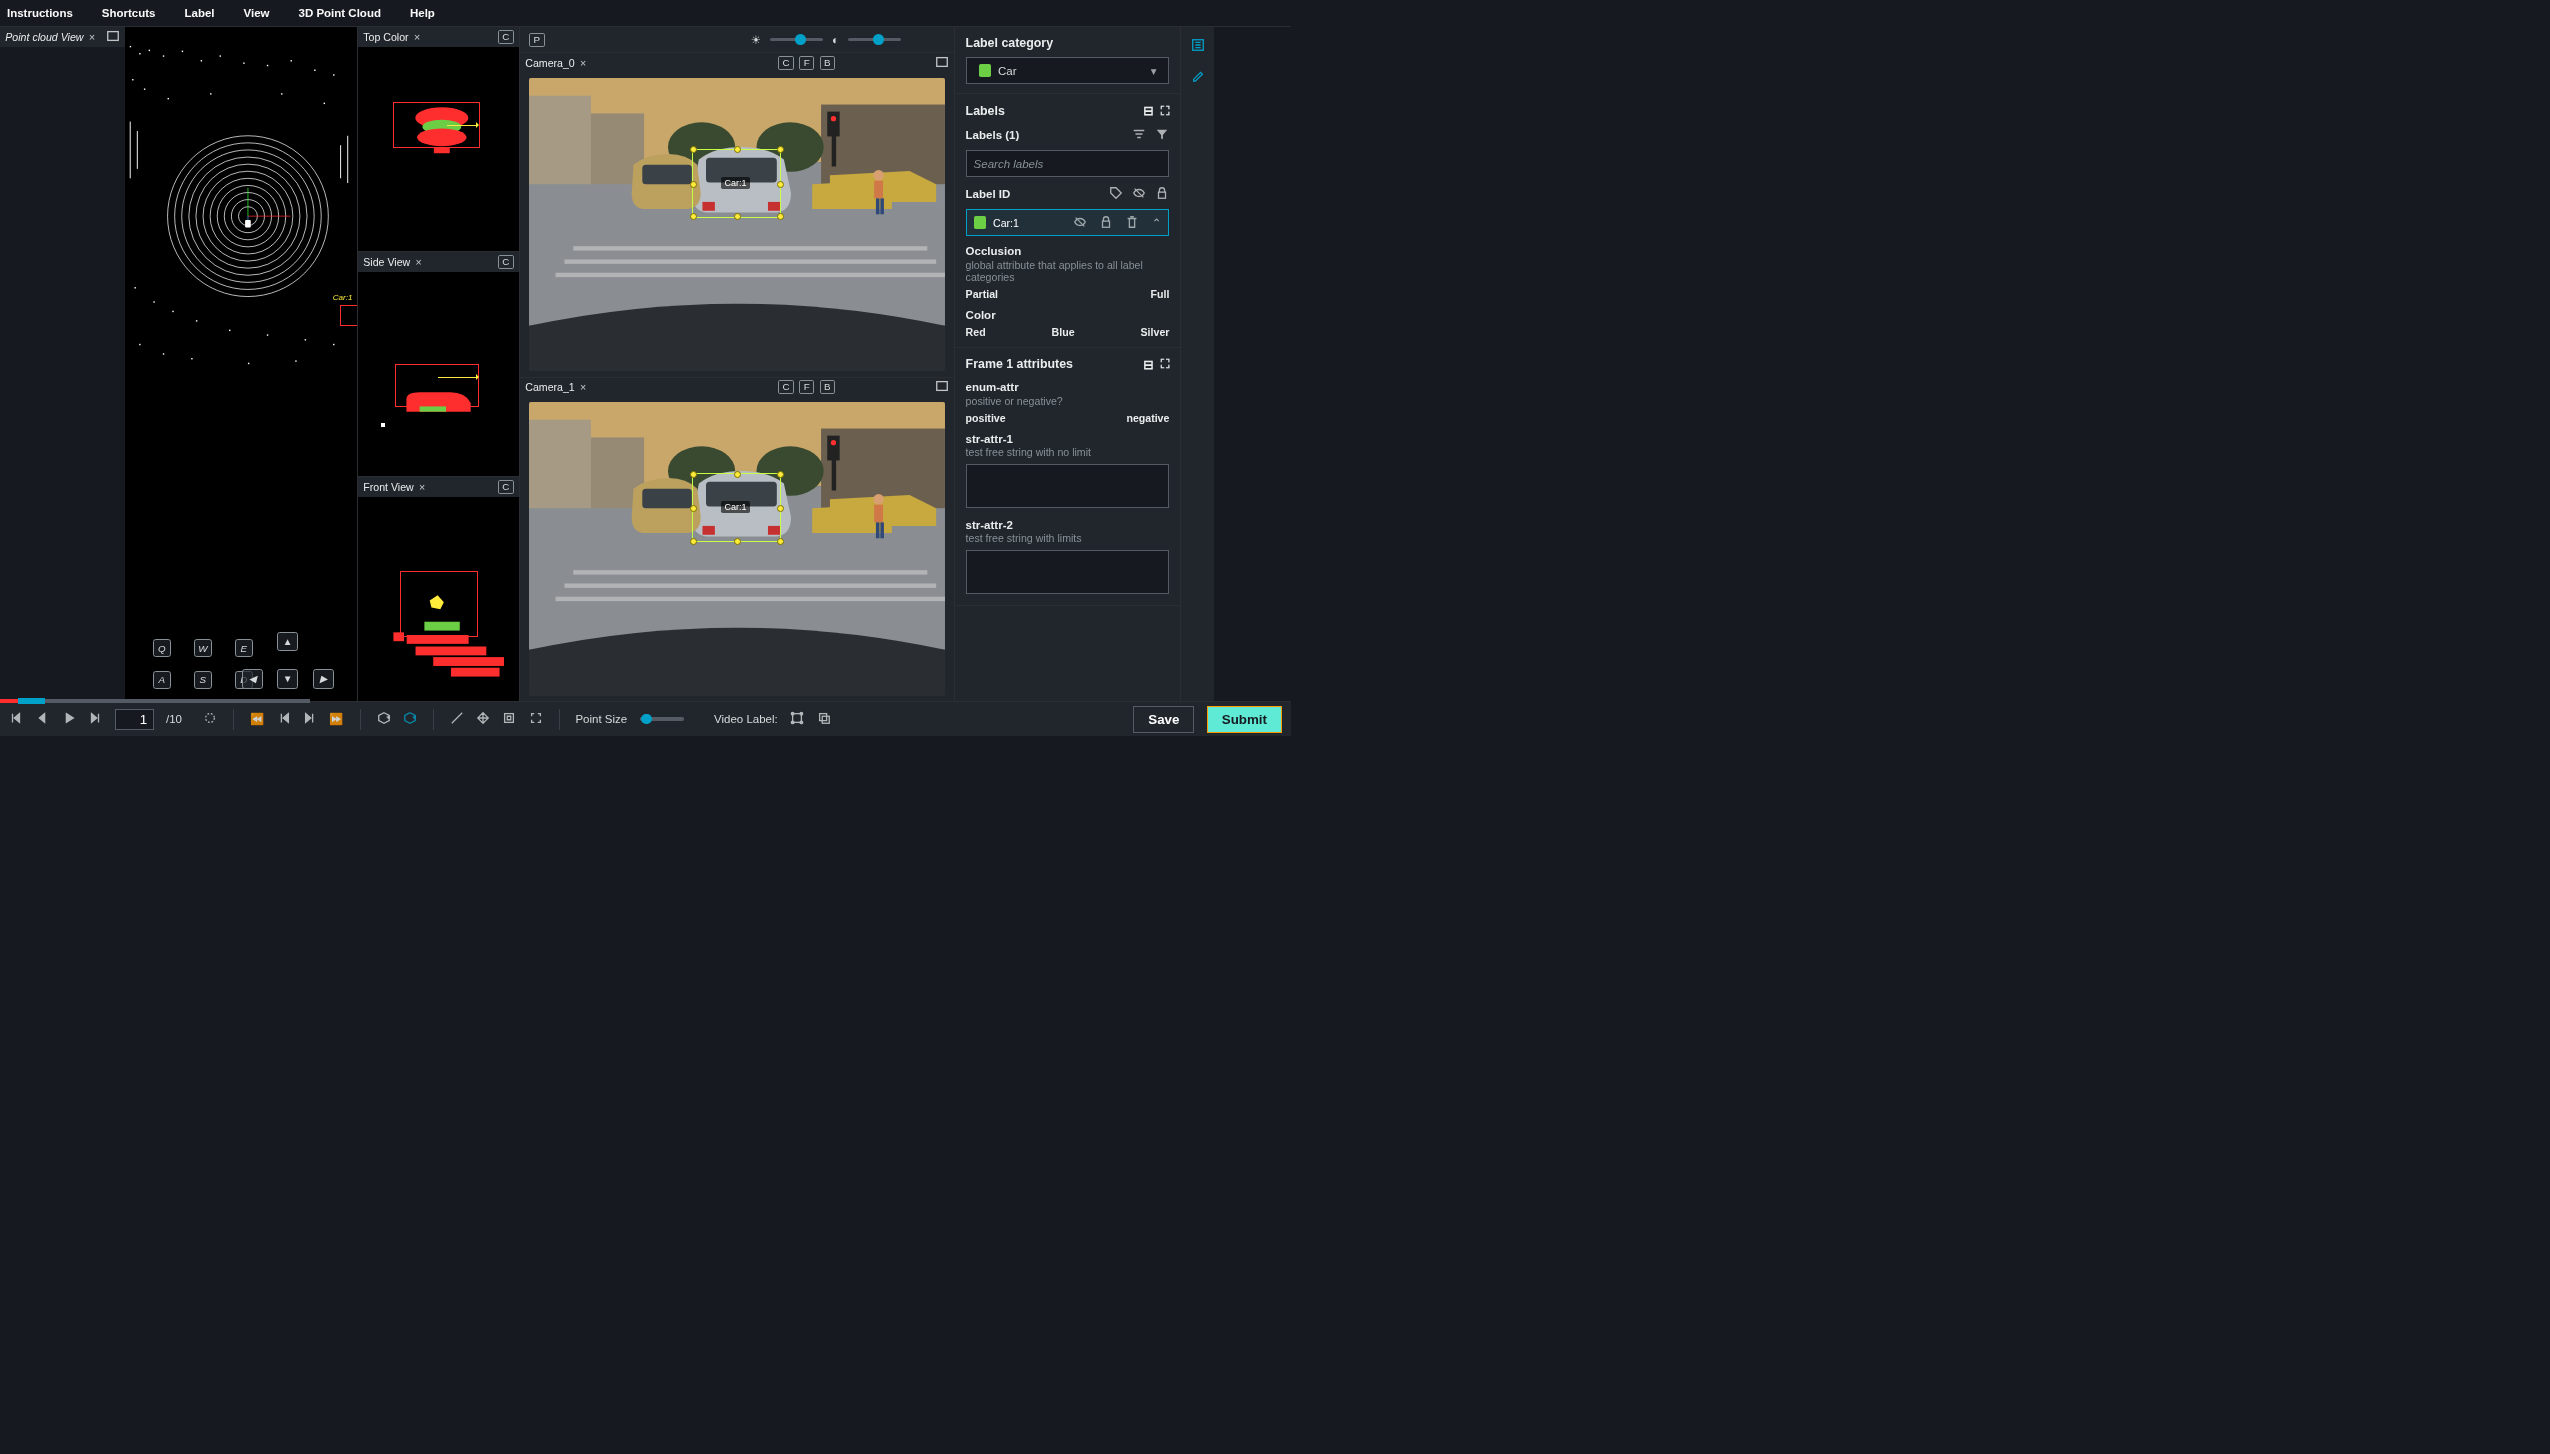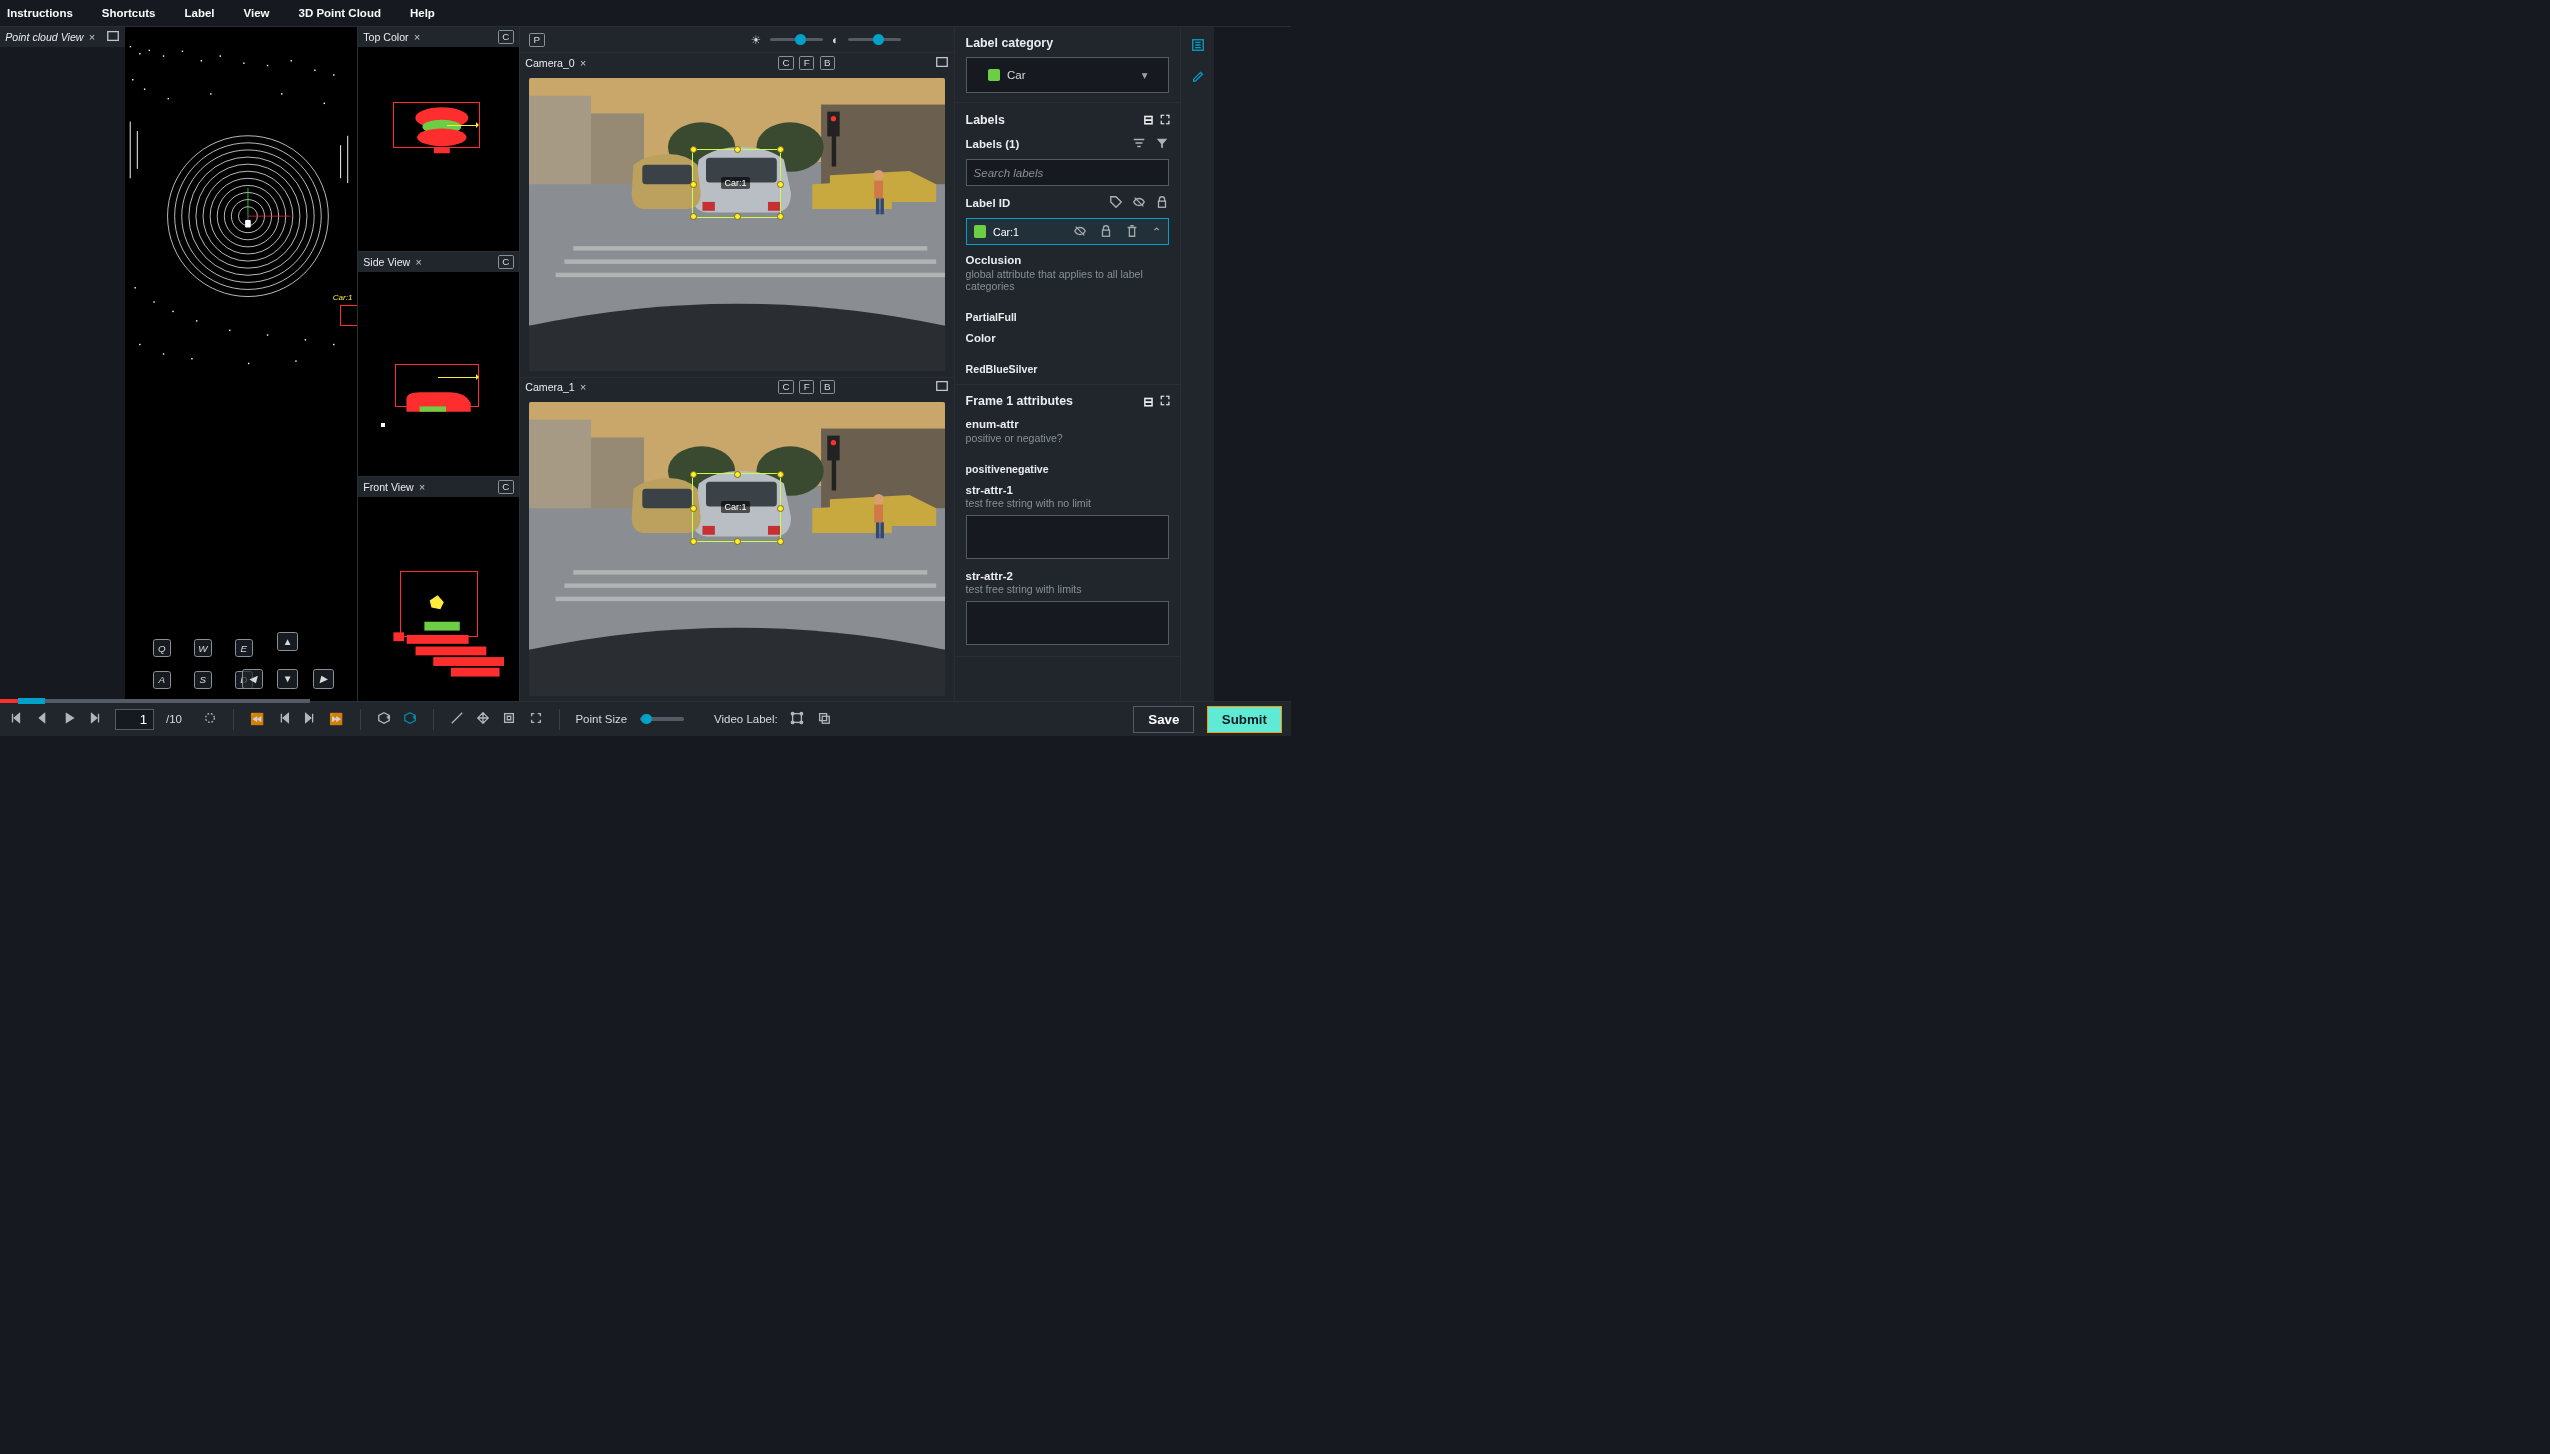--- a/index.html
+++ b/index.html
@@ -46,34 +46,34 @@
 .cam-img { flex:1; background:#2a2e33; margin:5.3px 9px; position:relative; overflow:hidden; border-radius:1.8px; }
 .cam-scene { position:absolute; inset:0; }
 .sel-box { position:absolute; border:1.3px solid #c7ff47; }
 .sel-box .h { position:absolute; width:7px; height:7px; background:#ffeb3b; border-radius:50%; border:0.9px solid #7a7200; }
 .sel-tag { position:absolute; background:rgba(0,0,0,.6); color:#fff; font-size:9px; padding:0.9px 3.5px; border-radius:1.8px; }
 
 
 .side-sec { padding:9px 10.6px; border-bottom:0.9px solid #2a2e33; }
 .side-title { font-weight:700; color:#eaeded; font-size:12.4px; display:flex; align-items:center; gap:7px; }
 .side-title .sp { flex:1; }
-.select { margin-top:7px; height:36px; border:0.9px solid #545b64; background:#16191f; display:flex; align-items:center; padding:0 21px; gap:7px; cursor:pointer; }
+.select { margin-top:7px; height:27px; border:0.9px solid #545b64; background:#16191f; display:flex; align-items:center; padding:0 12px; gap:7px; cursor:pointer; }
 .select .sw { width:12.4px; height:12.4px; background:#6bce45; border-radius:1.8px; }
 .select .chev { margin-left:auto; opacity:.7; }
 .subhdr { display:flex; align-items:center; margin-top:9px; color:#eaeded; font-weight:700; font-size:11.5px; }
 .subhdr .sp { flex:1; }
 .subhdr .ic { opacity:.7; margin-left:9px; cursor:pointer; }
 .search { margin-top:7px; height:27px; border:0.9px solid #545b64; background:#16191f; padding:0 7px; color:#879196; font-style:italic; display:flex; align-items:center; }
 .label-row { margin-top:7px; height:27px; border:0.9px solid #00a1c9; background:#22303a; display:flex; align-items:center; padding:0 7px; gap:7px; }
 .label-row .sw { width:12.4px; height:12.4px; background:#6bce45; border-radius:1.8px; }
 .label-row .nm { flex:1; color:#fff; font-size:10.6px; }
 .label-row .ic { opacity:.7; margin-left:5.3px; cursor:pointer; }
 .attr-name { color:#eaeded; font-weight:700; font-size:11.5px; margin-top:9px; }
 .attr-desc { color:#879196; font-size:10.6px; margin-top:1.8px; }
-.chips { display:flex; margin-top:19px; }
+.chips { display:flex; margin-top:5px;justify-content:space-between; }
 .chip { color:#eaeded; font-weight:600; font-size:10.6px; cursor:pointer; }
 .txtarea { margin-top:5.3px; height:44px; border:0.9px solid #545b64; background:#16191f; resize:none; width:100%; }
 .side-scroll { overflow-y:auto; flex:1; }
 .side-scroll::-webkit-scrollbar { width:7px; }
 .side-scroll::-webkit-scrollbar-thumb { background:#545b64; border-radius:3.5px; }
 
 .rail-icon { width:18px; height:18px; color:#00a1c9; cursor:pointer; display:flex; align-items:center; justify-content:center; }
 
 
 .bottombar { height:35px; background:#21252c; border-top:0.9px solid #2a2e33; display:flex; align-items:center; padding:0 9px; gap:12.4px; position:relative; }

